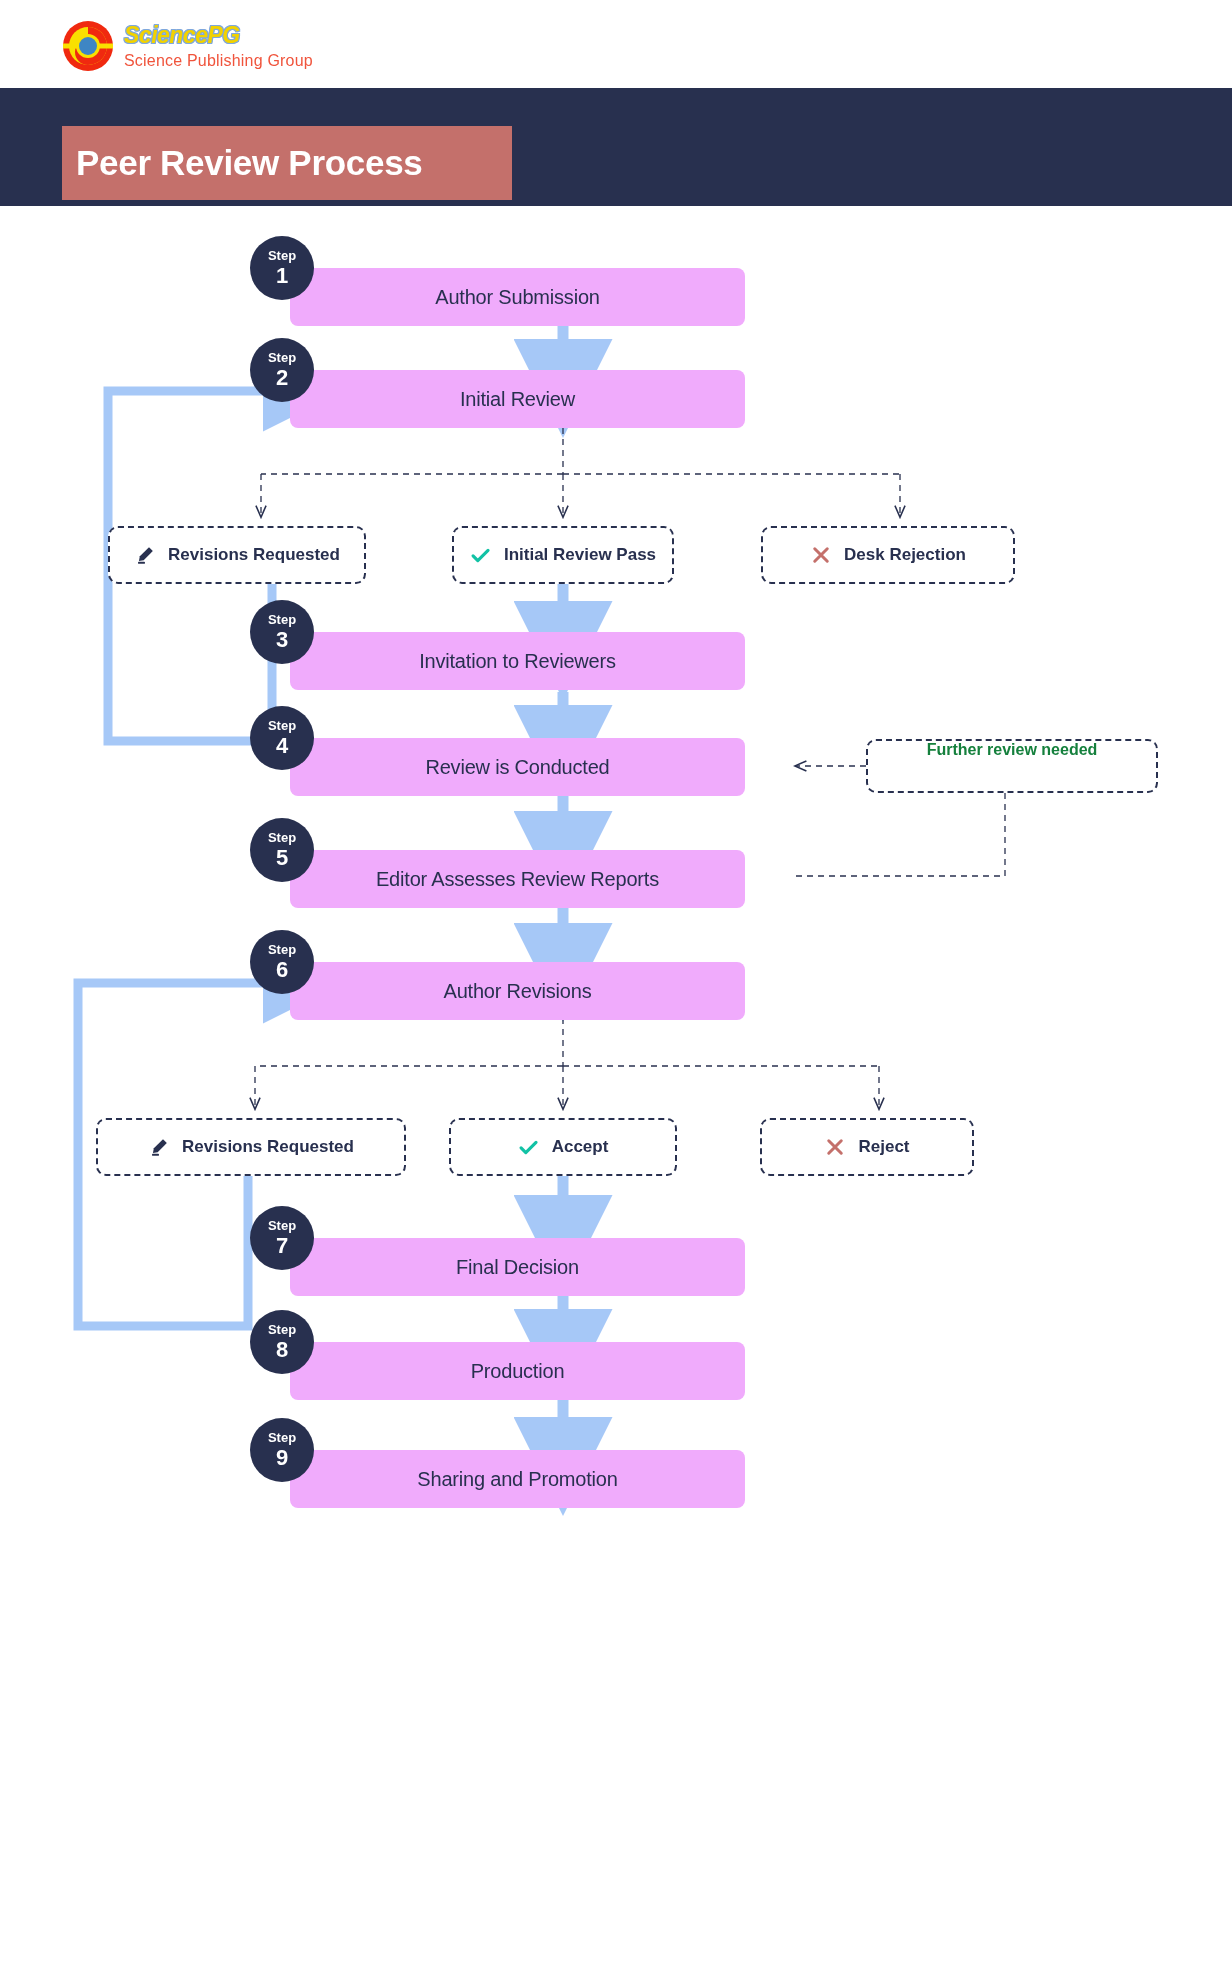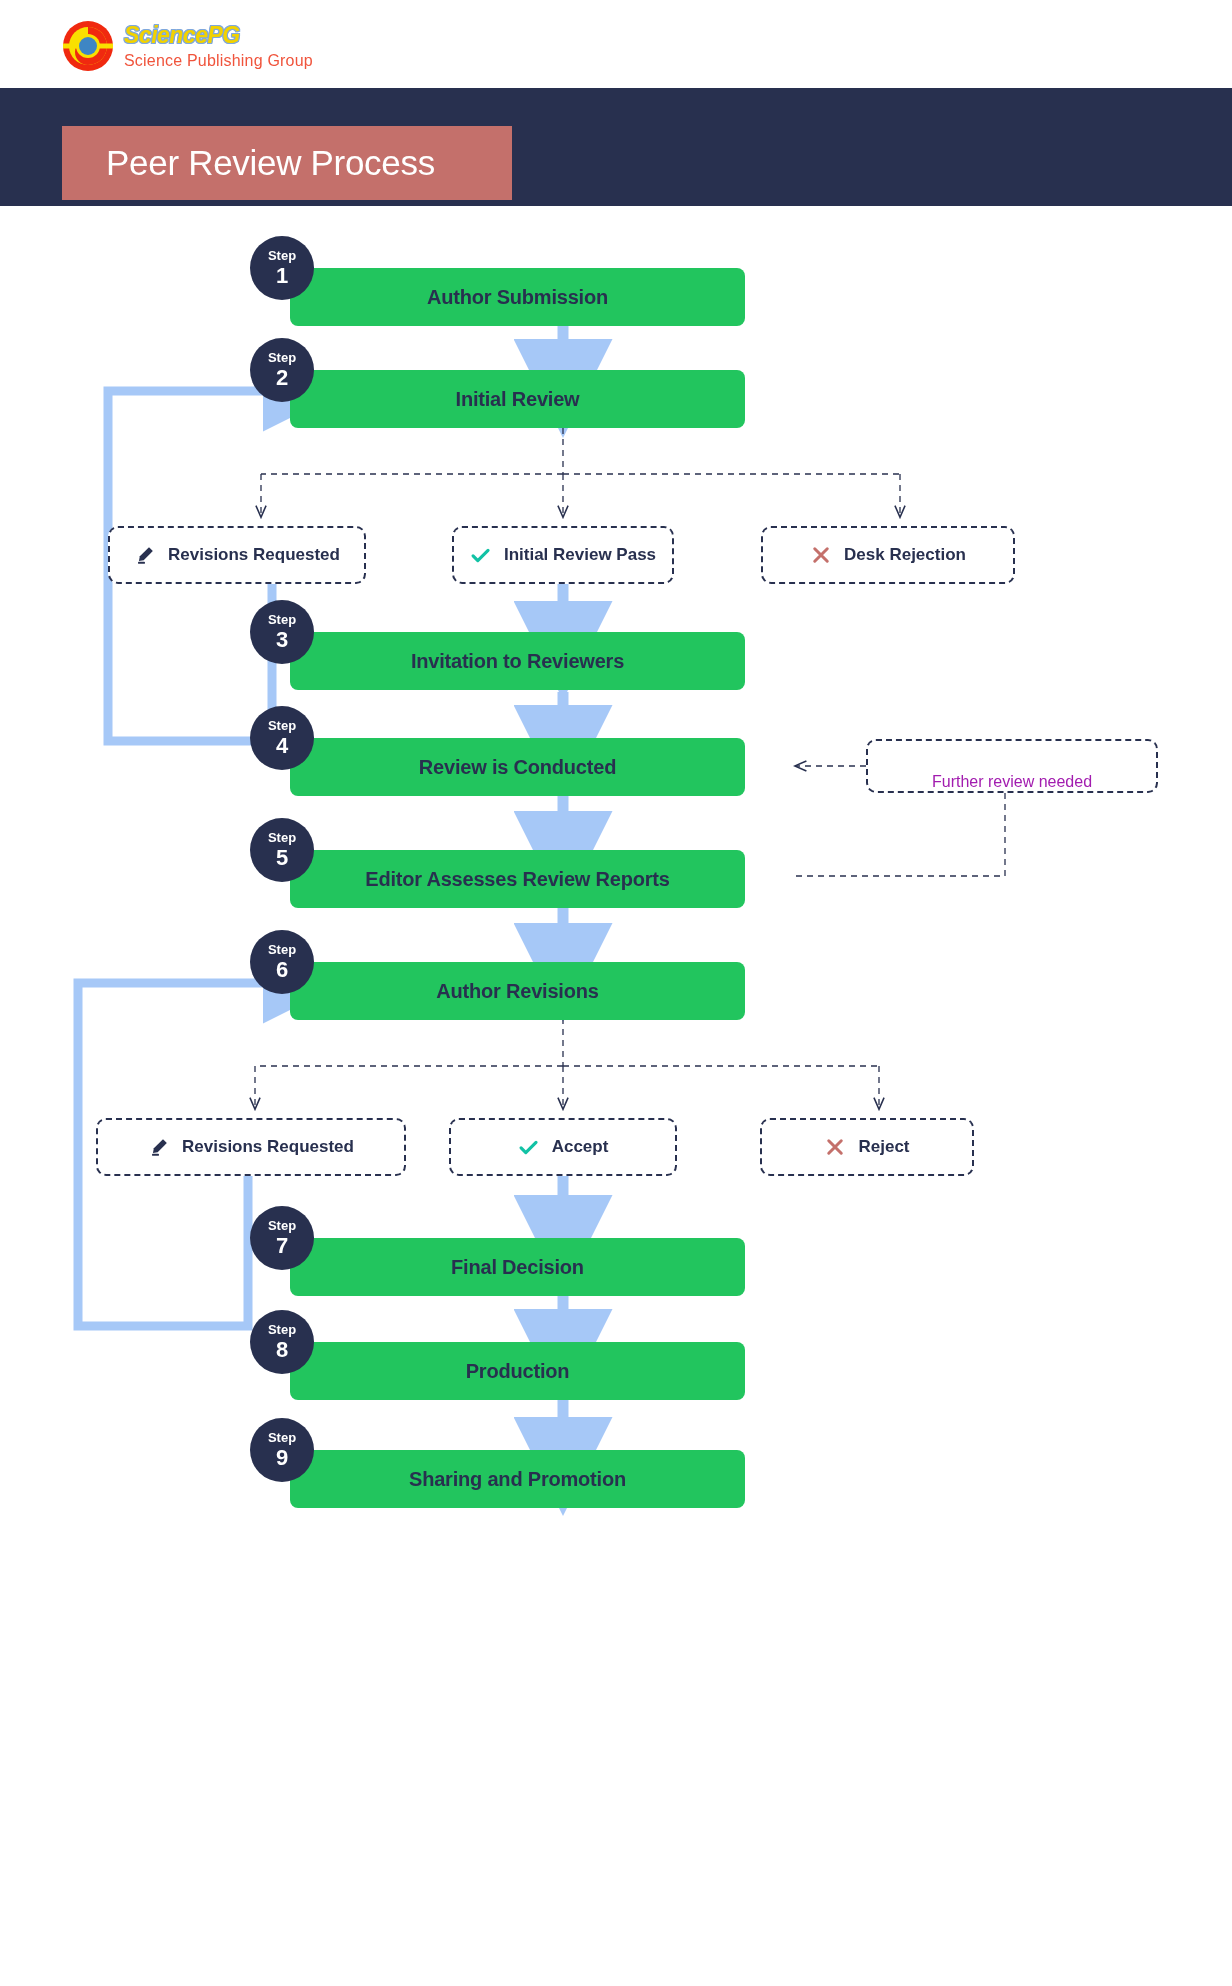--- a/index.html
+++ b/index.html
@@ -36,35 +36,35 @@
   }
   .navy-band{
     position:absolute;left:0;top:88px;width:1232px;height:118px;background:#28304f;
   }
   .title-plate{
     position:absolute;left:62px;top:126px;width:450px;height:74px;
     background:#c4706b;
     display:flex;align-items:center;
   }
   .title-plate span{
-    margin-left:44px;
-    font-size:35px;font-weight:normal;color:#ffffff;letter-spacing:-0.3px;
+    margin-left:14px;
+    font-size:35px;font-weight:bold;color:#ffffff;letter-spacing:-0.3px;
   }
 
   
   .canvas{position:absolute;left:0;top:206px;width:1232px;height:1780px;}
   svg.links{position:absolute;left:0;top:0;width:1232px;height:1780px;}
 
   
   .step-box{
     position:absolute;
     height:58px;width:455px;left:290px;
-    background:#22c55e;border-radius:8px;
+    background:#f0abfc;border-radius:8px;
     display:flex;align-items:center;justify-content:center;
-    color:#28304f;font-size:20px;font-weight:bold;
+    color:#28304f;font-size:20px;font-weight:normal;
     letter-spacing:-0.2px;
   }
   .badge{
     position:absolute;left:250px;width:64px;height:64px;border-radius:50%;
     background:#28304f;color:#ffffff;
     display:flex;flex-direction:column;align-items:center;justify-content:center;
     line-height:1;z-index:5;
   }
   .badge .b-word{font-size:13px;font-weight:bold;margin-bottom:3px;}
   .badge .b-num{font-size:22px;font-weight:bold;}
@@ -78,22 +78,22 @@
     box-sizing:border-box;
   }
   .dbox .ic{
     display:inline-flex;align-items:center;justify-content:center;
     width:22px;height:22px;margin-right:12px;flex:none;
   }
   .dbox .lbl{white-space:nowrap;}
   .note-box{
     position:absolute;height:54px;
     border:2px dashed #28304f;border-radius:10px;background:#ffffff;
-    display:flex;align-items:flex-end;justify-content:center;
-    color:#a21caf;font-size:16px;font-weight:normal;box-sizing:border-box;
+    display:flex;align-items:flex-start;justify-content:center;
+    color:#15803d;font-size:16px;font-weight:bold;box-sizing:border-box;
     padding:0 16px;
   }
 </style>
 </head>
 <body>
 
 <div class="logo-bar">
   <div class="logo">
     <svg class="logo-mark" viewBox="0 0 52 52">
       <circle cx="26" cy="26" r="25" fill="#f0290f"></circle>

